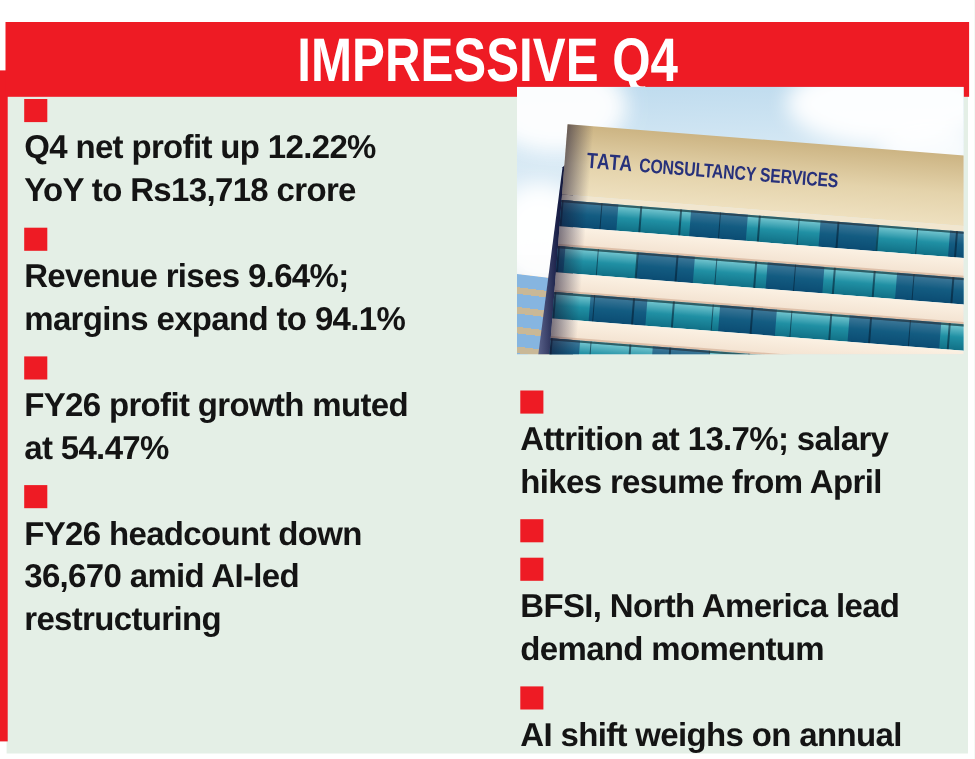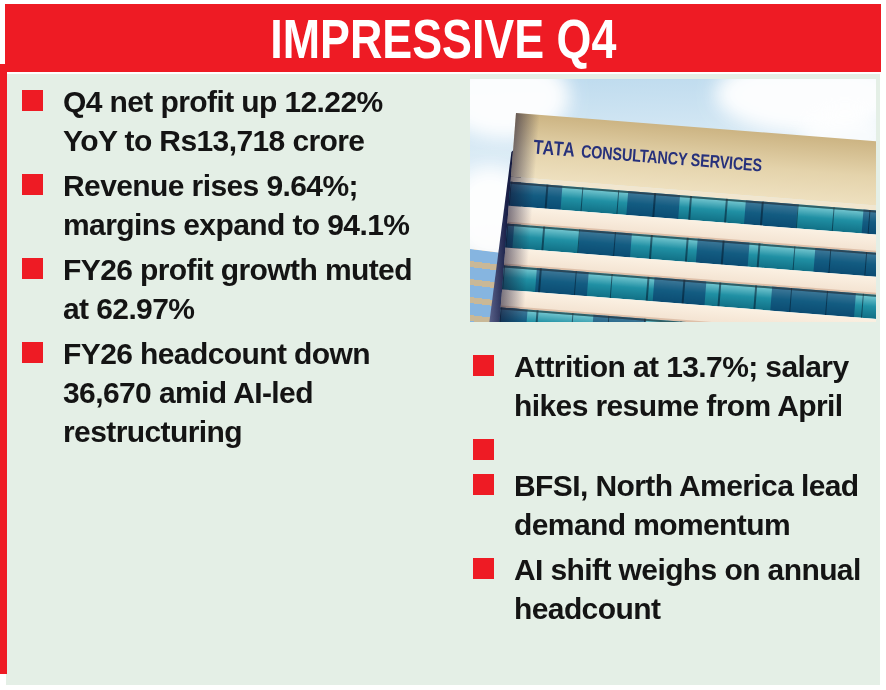--- a/index.html
+++ b/index.html
@@ -5,42 +5,42 @@
   html,body { margin:0; padding:0; }
   body {
     width:886px; height:690px; position:relative; overflow:hidden;
     background:#ffffff;
     font-family:"Liberation Sans", sans-serif;
   }
   .page { position:absolute; inset:0; }
 
   
   .header-bar {
-    position:absolute; left:5px; top:4px; width:876px; height:68px;
+    position:absolute; left:5px; top:20px; width:876px; height:68px;
     background:var(--accent-red,#ee1b24);
     display:flex; align-items:center; justify-content:center;
   }
   .title {
     color:#ffffff; font-size:56px; font-weight:bold; white-space:nowrap;
     transform:scaleX(.8); letter-spacing:0;
   }
   .panel {
     position:absolute; left:6px; top:74px; width:874px; height:611px;
     background:var(--panel-mint,#e4efe6);
   }
   .left-border {
     position:absolute; left:0; top:64px; width:7px; height:610px;
     background:var(--accent-red,#ee1b24);
   }
 
   
   .col { position:absolute; }
   .col-left  { left:22px;  top:82px;  width:440px; }
   .col-right { left:473px; top:332px; width:402px;margin-top:15px; }
-  .item { display:flex; gap:20px; margin-bottom:6px; }
+  .item { display:flex; gap:4px; margin-bottom:6px;flex-direction:column; }
   .bullet {
     flex:0 0 auto; width:21px; height:21px; margin-top:8px;
     background:var(--accent-red,#ee1b24);
   }
   .item-text {
     font-size:30px; font-weight:bold; line-height:39px;
     letter-spacing:-0.6px; color:var(--text-ink,#141414);
     white-space:pre-line;
   }
 
@@ -122,21 +122,21 @@
 YoY to Rs13,718 crore</span>
     </div>
     <div class="item">
       <span class="bullet"></span>
       <span class="item-text">Revenue rises 9.64%;
 margins expand to 94.1%</span>
     </div>
     <div class="item">
       <span class="bullet"></span>
       <span class="item-text">FY26 profit growth muted
-at 62.97%</span>
+at 54.47%</span>
     </div>
     <div class="item">
       <span class="bullet"></span>
       <span class="item-text">FY26 headcount down
 36,670 amid AI-led
 restructuring</span>
     </div>
   </div>
 
   <div class="photo">

